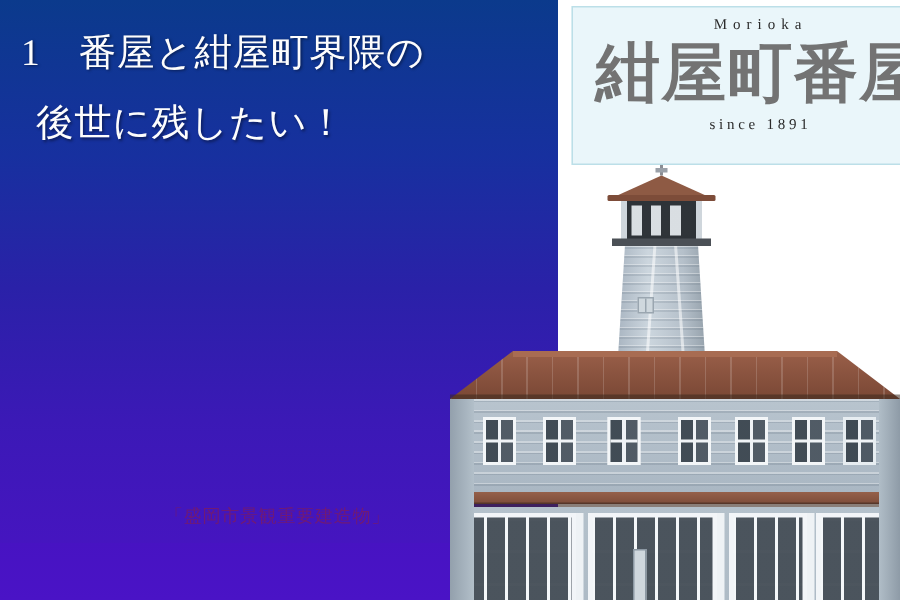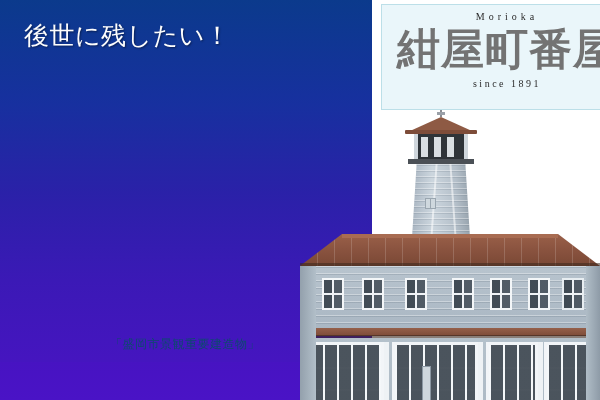--- a/index.html
+++ b/index.html
@@ -63,21 +63,21 @@
   .hl-line.indent1 { padding-left: 14px; }
   .hl-line.indent2 { padding-left: 36px; }
   .hl-line.indent3 { padding-left: 24px; }
   .hl-line.indent4 { padding-left: 16px; }
 
   
   .caption {
     position: absolute;
     left: 110px; top: 336px;
     font-size: 12px;
-    color: #0c4a6e;
+    color: #701a75;
     font-family: "DejaVu Sans", "Liberation Sans", sans-serif;
     letter-spacing: 0.5px;
     z-index: 7;
     white-space: nowrap;
   }
 
   
   .footnote {
     position: absolute;
     left: 0; bottom: 8px;
@@ -407,20 +407,21 @@
     <div class="door-split ds1"></div>
     <div class="door-split ds2"></div>
     <div class="door-split ds3"></div>
     <div class="sign-vert"></div>
 
     <div class="left-corner"></div>
     <div class="right-corner"></div>
   </div>
 
   <div class="headline">
+    <div class="hl-line indent1">1　番屋と紺屋町界隈の</div>
     <div class="hl-line indent3">後世に残したい！</div>
   </div>
 
   <div class="caption">「盛岡市景観重要建造物」</div>
 
   <div class="bottom-band"></div>
 
   <div class="logo-panel">
     <div class="logo-morioka">Morioka</div>
     <div class="logo-main">紺屋町番屋</div>

